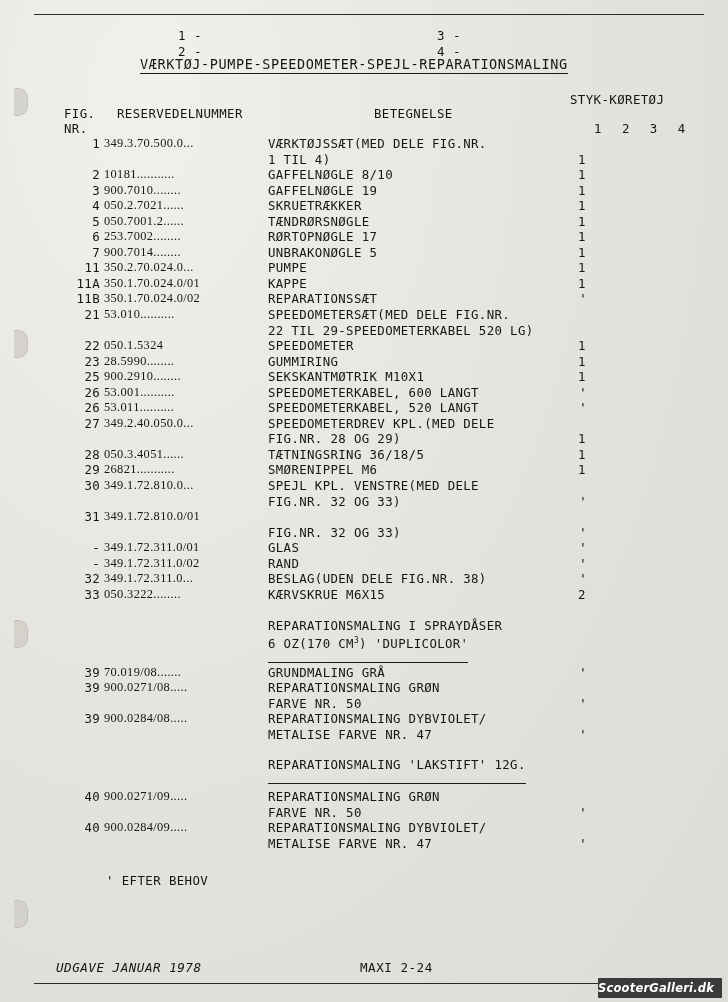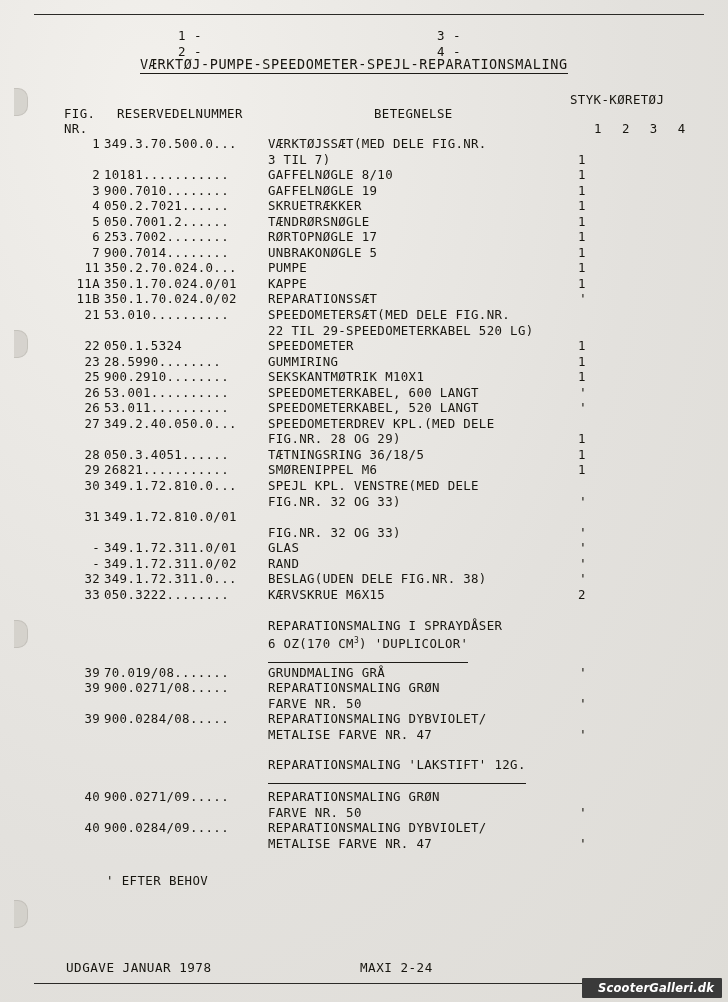--- a/index.html
+++ b/index.html
@@ -121,20 +121,21 @@
   }
   .c-fig {
     position: absolute;
     left: 62px;
     width: 38px;
     text-align: right;
   }
   .c-part {
     position: absolute;
     left: 104px;
+    font-family: Liberation Serif, serif;
   }
   .c-desc {
     position: absolute;
     left: 268px;
   }
   .c-desc.ul {
     border-bottom: 1.3px solid #1d1b17;
     padding-bottom: 12px;
     line-height: 13px;
   }
@@ -152,46 +153,47 @@
     position: absolute;
     left: 106px;
     top: 873px;
     font-size: 12.4px;
     letter-spacing: .4px;
     white-space: pre;
   }
 
   .footer-left {
     position: absolute;
-    left: 66px;
+    left: 56px;
     top: 960px;
     font-size: 12.6px;
     letter-spacing: .5px;
     white-space: pre;
+    font-style: italic;
   }
   .footer-center {
     position: absolute;
     left: 360px;
     top: 960px;
     font-size: 12.6px;
     letter-spacing: .5px;
     white-space: pre;
   }
 
   .watermark {
     position: absolute;
     right: 6px;
     bottom: 4px;
     background: #3a3a3a;
     color: #ffffff;
     font-family: "DejaVu Sans", "Liberation Sans", sans-serif;
     font-size: 11.5px;
     font-style: italic;
     font-weight: bold;
-    padding: 3px 8px 3px 16px;
+    padding: 3px 8px 3px 0;
     letter-spacing: .2px;
     border-radius: 1px;
   }
   sup {
     font-size: 8px;
     vertical-align: super;
   }
 </style>
 </head>
 <body>
@@ -219,21 +221,21 @@
 
     <div class="hdr hdr-fig">FIG.</div>
     <div class="hdr hdr-nr">NR.</div>
     <div class="hdr hdr-resv">RESERVEDELNUMMER</div>
     <div class="hdr hdr-bet">BETEGNELSE</div>
     <div class="hdr hdr-styk">STYK-KØRETØJ</div>
     <div class="hdr hdr-1234">1 2 3 4</div>
 
     <div class="rows" id="rows-container">
         <div class="row"><span class="c-fig">1</span><span class="c-part">349.3.70.500.0...</span><span class="c-desc">VÆRKTØJSSÆT(MED DELE FIG.NR.</span><span class="c-qty"></span></div>
-        <div class="row"><span class="c-fig"></span><span class="c-part"></span><span class="c-desc">3 TIL 7)</span><span class="c-qty">1</span></div>
+        <div class="row"><span class="c-fig"></span><span class="c-part"></span><span class="c-desc">1 TIL 4)</span><span class="c-qty">1</span></div>
         <div class="row"><span class="c-fig">2</span><span class="c-part">10181...........</span><span class="c-desc">GAFFELNØGLE 8/10</span><span class="c-qty">1</span></div>
         <div class="row"><span class="c-fig">3</span><span class="c-part">900.7010........</span><span class="c-desc">GAFFELNØGLE 19</span><span class="c-qty">1</span></div>
         <div class="row"><span class="c-fig">4</span><span class="c-part">050.2.7021......</span><span class="c-desc">SKRUETRÆKKER</span><span class="c-qty">1</span></div>
         <div class="row"><span class="c-fig">5</span><span class="c-part">050.7001.2......</span><span class="c-desc">TÆNDRØRSNØGLE</span><span class="c-qty">1</span></div>
         <div class="row"><span class="c-fig">6</span><span class="c-part">253.7002........</span><span class="c-desc">RØRTOPNØGLE 17</span><span class="c-qty">1</span></div>
         <div class="row"><span class="c-fig">7</span><span class="c-part">900.7014........</span><span class="c-desc">UNBRAKONØGLE 5</span><span class="c-qty">1</span></div>
         <div class="row"><span class="c-fig">11</span><span class="c-part">350.2.70.024.0...</span><span class="c-desc">PUMPE</span><span class="c-qty">1</span></div>
         <div class="row"><span class="c-fig">11A</span><span class="c-part">350.1.70.024.0/01</span><span class="c-desc">KAPPE</span><span class="c-qty">1</span></div>
         <div class="row"><span class="c-fig">11B</span><span class="c-part">350.1.70.024.0/02</span><span class="c-desc">REPARATIONSSÆT</span><span class="c-qty star">'</span></div>
         <div class="row"><span class="c-fig">21</span><span class="c-part">53.010..........</span><span class="c-desc">SPEEDOMETERSÆT(MED DELE FIG.NR.</span><span class="c-qty"></span></div>

